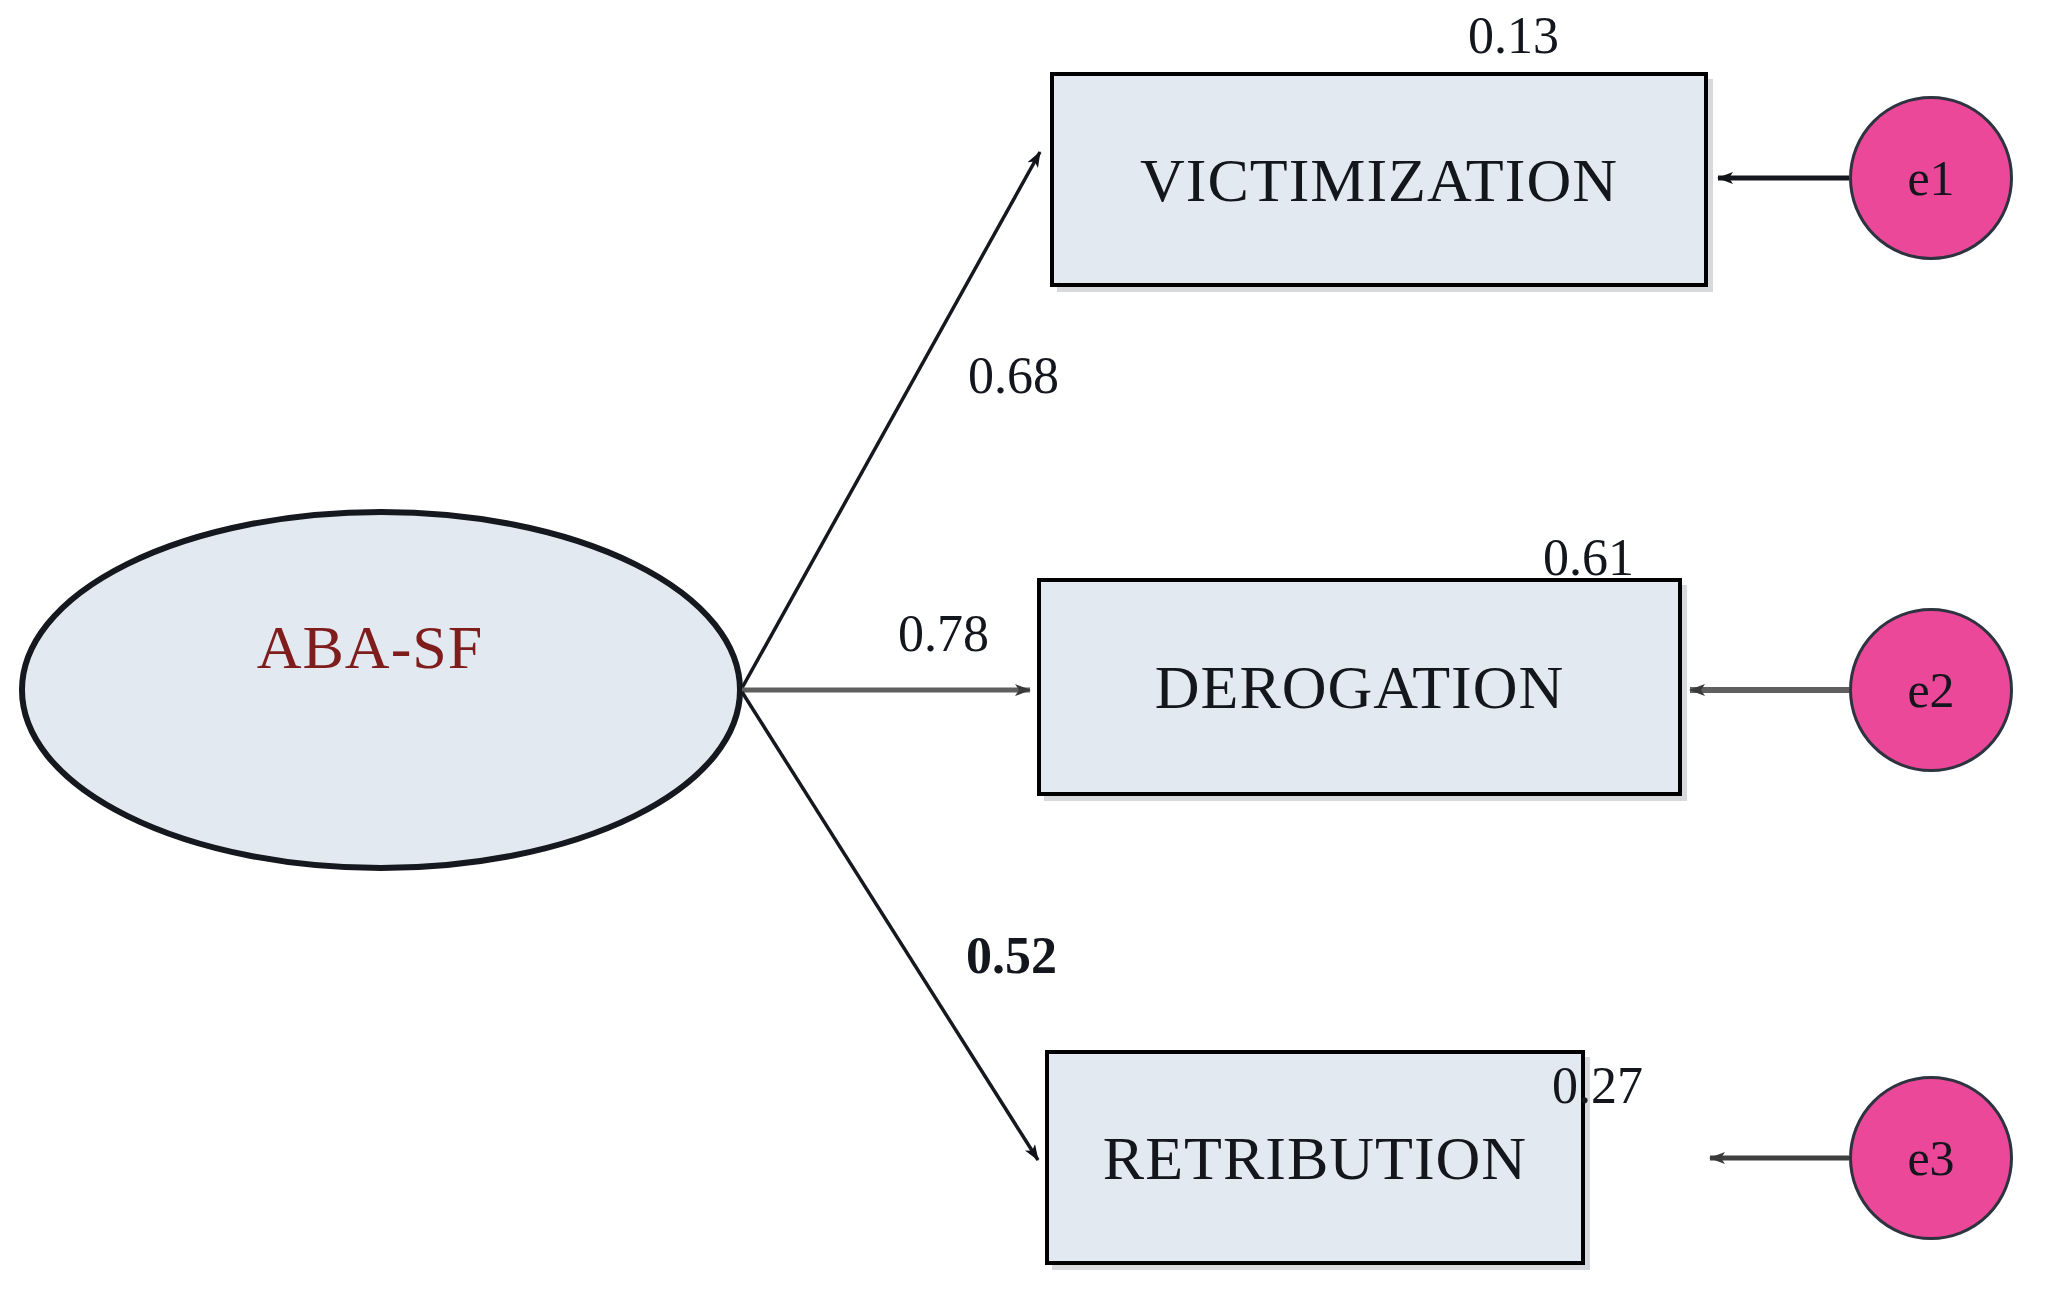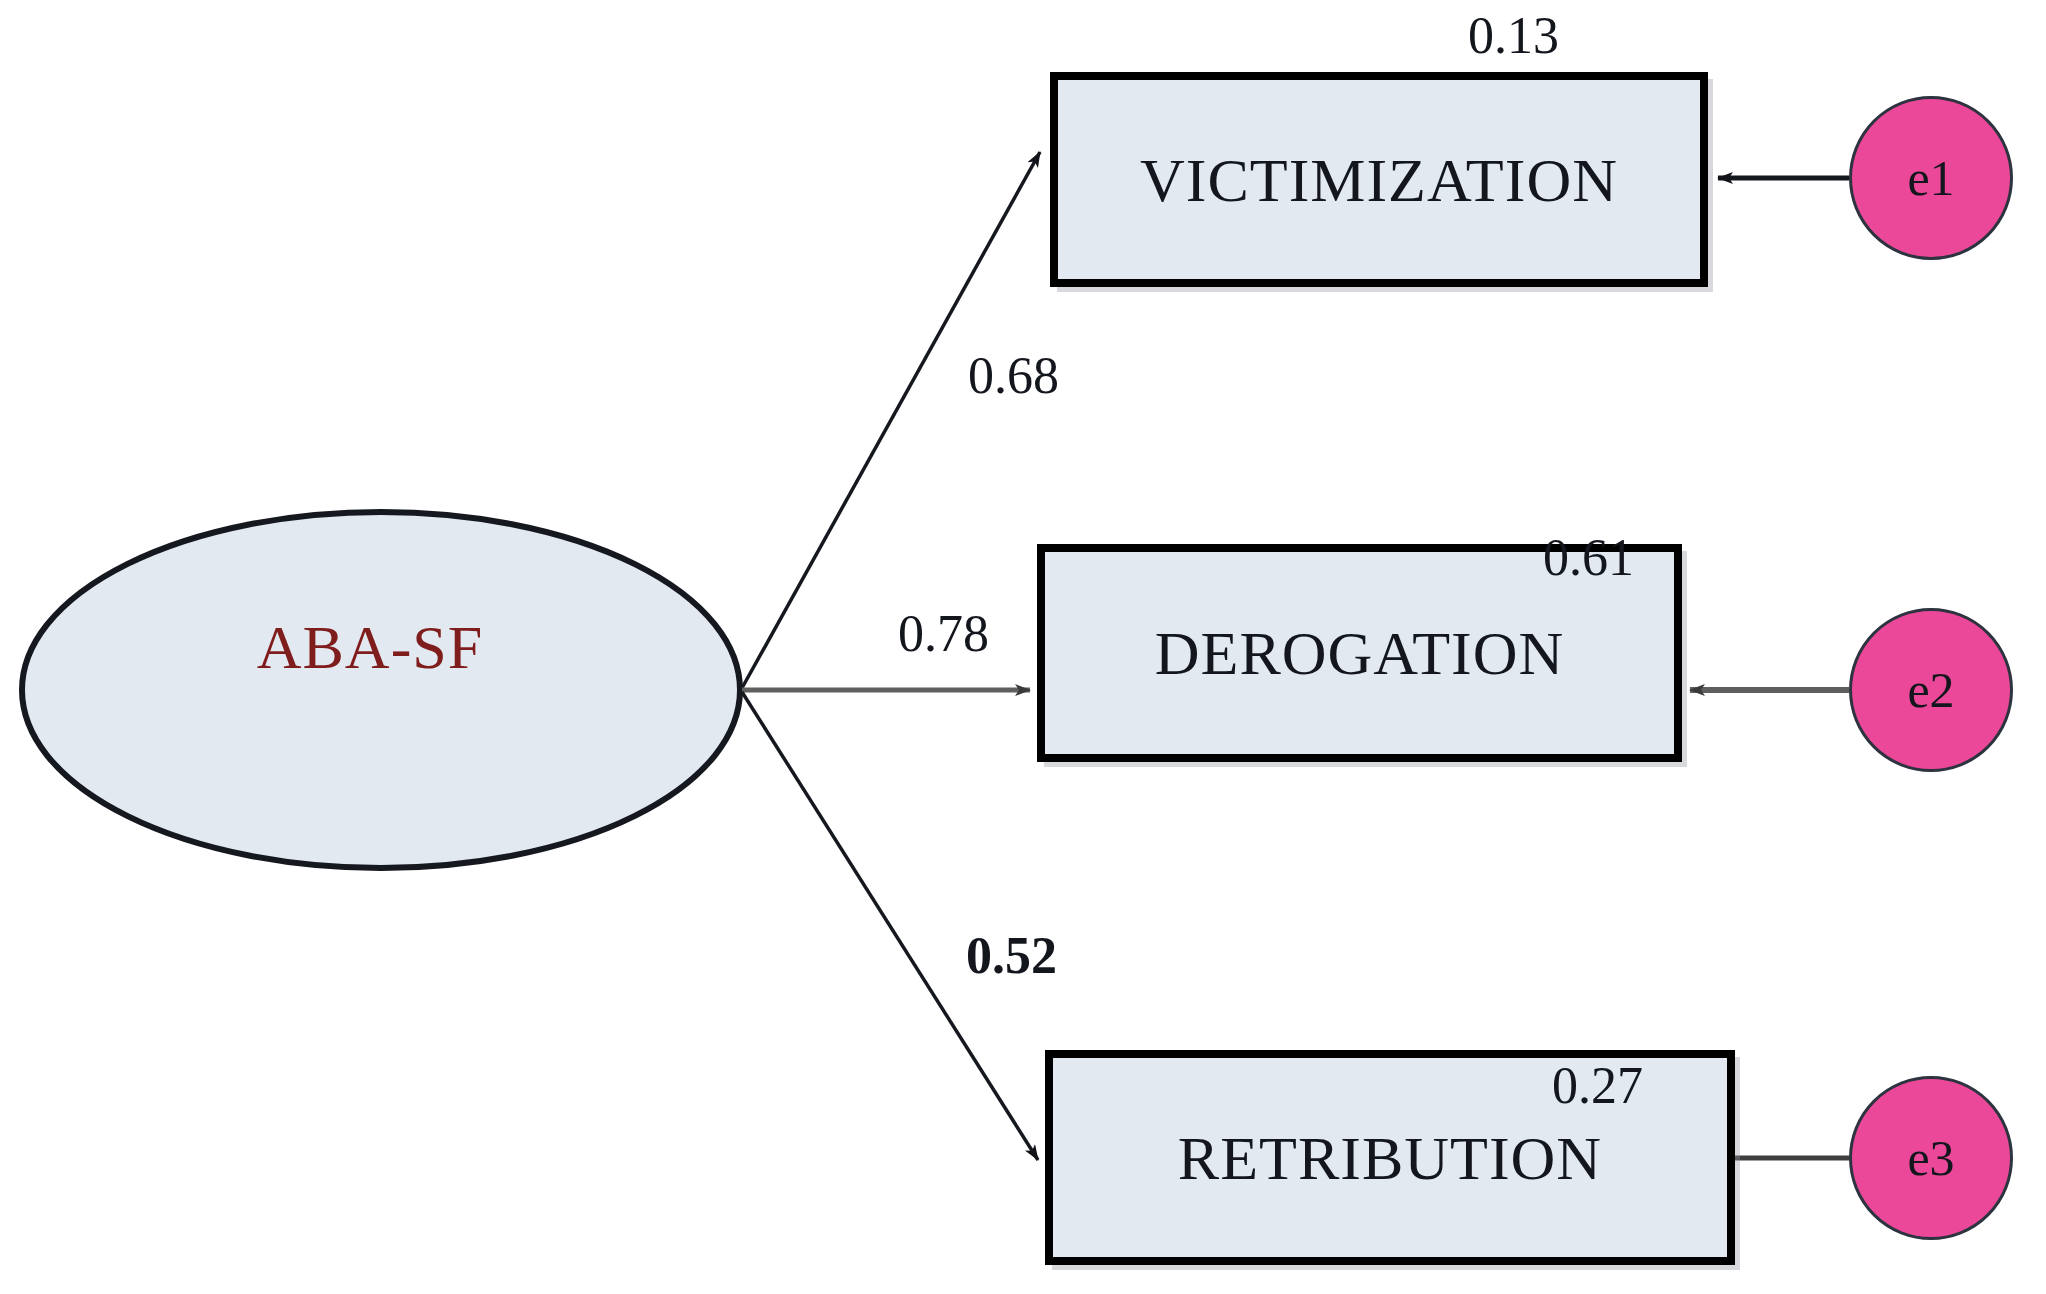--- a/index.html
+++ b/index.html
@@ -21,21 +21,21 @@
     position: absolute;
     left: 0;
     top: 0;
     width: 2046px;
     height: 1294px;
   }
   .node-box {
     position: absolute;
     box-sizing: border-box;
     background: #e3e9f1;
-    border: 8px solid #000000;
+    border: 4px solid #000000;
     display: flex;
     align-items: center;
     justify-content: center;
     box-shadow: 6px 6px 0 -1px rgba(140,146,156,0.35);
   }
   .node-box-label {
     font-size: 62px;
     letter-spacing: 1px;
     color: #13161c;
     line-height: 1;
@@ -126,30 +126,30 @@
 
   <div class="node-box" style="left:1050px; top:72px; width:658px; height:215px;">
     <span class="node-box-label">VICTIMIZATION</span>
   </div>
   <div class="r2-label" style="left:1468px; top:10px;">0.13</div>
   <div class="edge-label" style="left:968px; top:350px;">0.68</div>
   <div class="error-circle" style="left:1849px; top:96px; width:164px; height:164px;">
     <span class="error-circle-label">e1</span>
   </div>
 
-  <div class="node-box" style="left:1037px; top:544px; width:645px; height:218px;">
+  <div class="node-box" style="left:1037px; top:578px; width:645px; height:218px;">
     <span class="node-box-label">DEROGATION</span>
   </div>
   <div class="r2-label" style="left:1543px; top:532px;">0.61</div>
   <div class="edge-label" style="left:898px; top:608px;text-align:center;">0.78</div>
   <div class="error-circle" style="left:1849px; top:608px; width:164px; height:164px;">
     <span class="error-circle-label">e2</span>
   </div>
 
-  <div class="node-box" style="left:1045px; top:1050px; width:690px; height:215px;">
+  <div class="node-box" style="left:1045px; top:1050px; width:540px; height:215px;">
     <span class="node-box-label">RETRIBUTION</span>
   </div>
   <div class="r2-label" style="left:1552px; top:1028px;margin-top:32px;">0.27</div>
   <div class="edge-label" style="left:966px; top:930px;font-weight:bold;">0.52</div>
   <div class="error-circle" style="left:1849px; top:1076px; width:164px; height:164px;">
     <span class="error-circle-label">e3</span>
   </div>
 
 </div>
 

